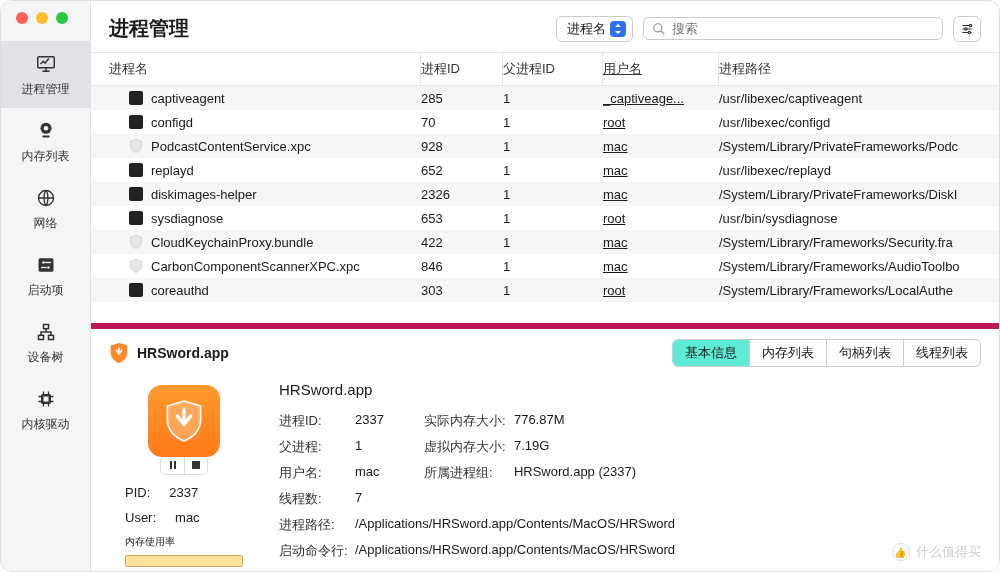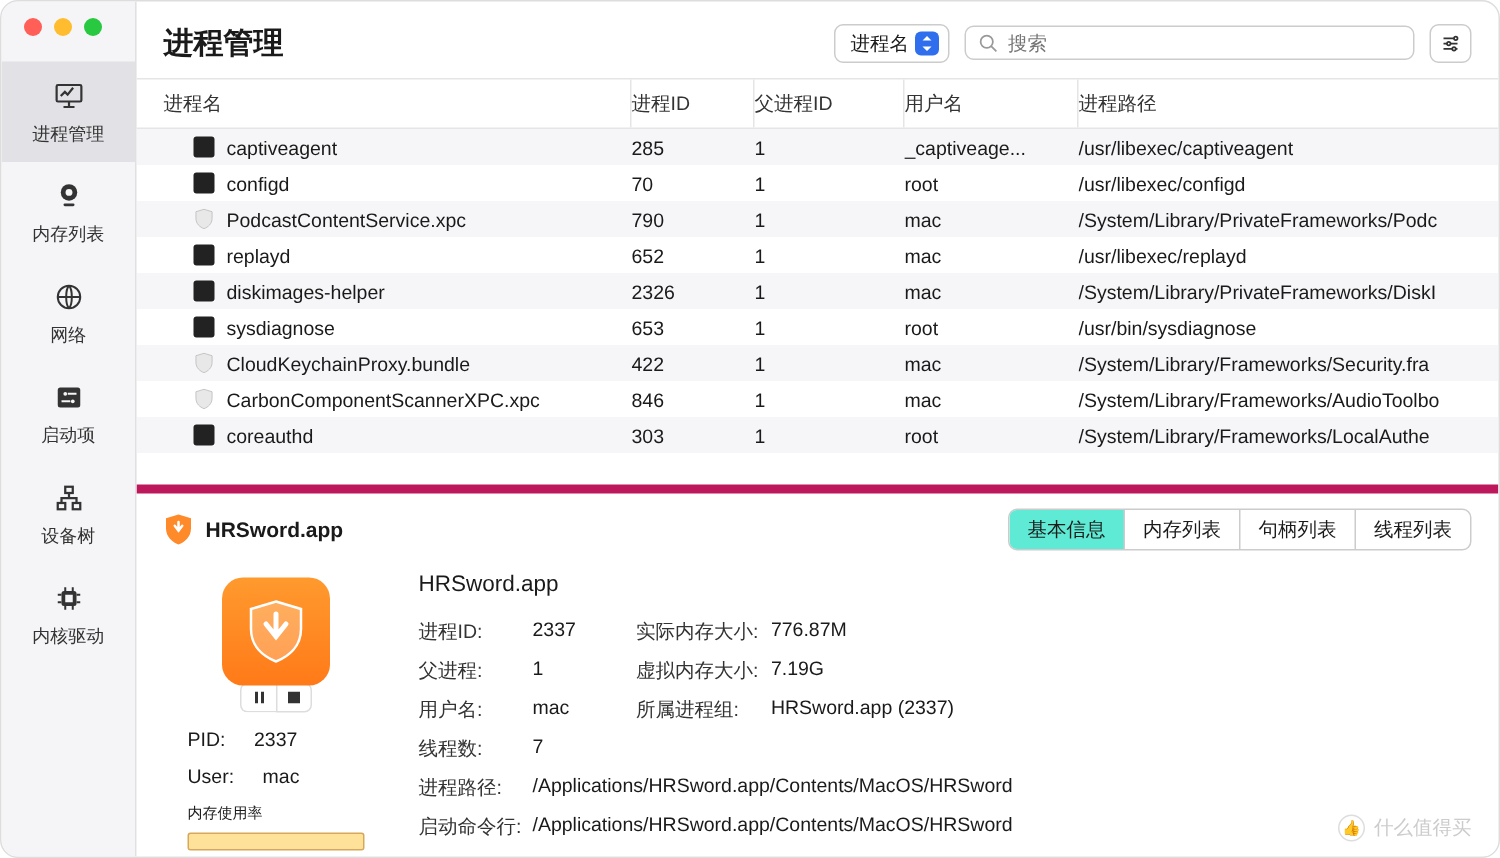--- a/index.html
+++ b/index.html
@@ -71,21 +71,21 @@
 .tbl-body { overflow-y: auto; flex: 1; min-height: 0; }
 .row {
   display: flex; padding: 0 18px; font-size: 13px;
   height: 24px; align-items: center;
 }
 .row:nth-child(odd) { background: #f6f6f8; }
 .row:nth-child(even) { background: #fff; }
 .c-name { width: 312px; display: flex; align-items: center; gap: 8px; padding-left: 20px; }
 .c-pid  { width: 82px; }
 .c-ppid { width: 100px; }
-.c-user { width: 116px; white-space: nowrap; overflow: hidden; text-overflow: ellipsis; }
+.c-user { width: 116px; white-space: nowrap; overflow: hidden; text-overflow: ellipsis; text-decoration: underline; }
 .c-path { flex: 1; white-space: nowrap; overflow: hidden; text-overflow: ellipsis; }
 .proc-ico { width: 14px; height: 14px; flex-shrink: 0; }
 .proc-ico.term { background: #222; border-radius: 2px; }
 .proc-ico.shield { position: relative; }
 .proc-ico.shield svg { width: 14px; height: 14px; }
 
 
 .detail {
   border-top: 6px solid #be185d; background: #fff;
   flex-shrink: 0; padding: 10px 18px 8px; height: 248px;
@@ -275,21 +275,21 @@
           <div class="c-user">root</div>
           <div class="c-path">/usr/libexec/configd</div>
         </div>
         <div class="row">
           <div class="c-name">
             <span class="proc-ico shield"><svg viewBox="0 0 24 26">
                 <path d="M12 1l10 3v8c0 7-5 11-10 13C7 23 2 19 2 12V4z" fill="#e8e8e8" stroke="#bbb"></path>
               </svg></span>
             <span>PodcastContentService.xpc</span>
           </div>
-          <div class="c-pid">790</div>
+          <div class="c-pid">928</div>
           <div class="c-ppid">1</div>
           <div class="c-user">mac</div>
           <div class="c-path">/System/Library/PrivateFrameworks/Podc</div>
         </div>
         <div class="row">
           <div class="c-name">
             <span class="proc-ico term"></span>
             <span>replayd</span>
           </div>
           <div class="c-pid">652</div>

